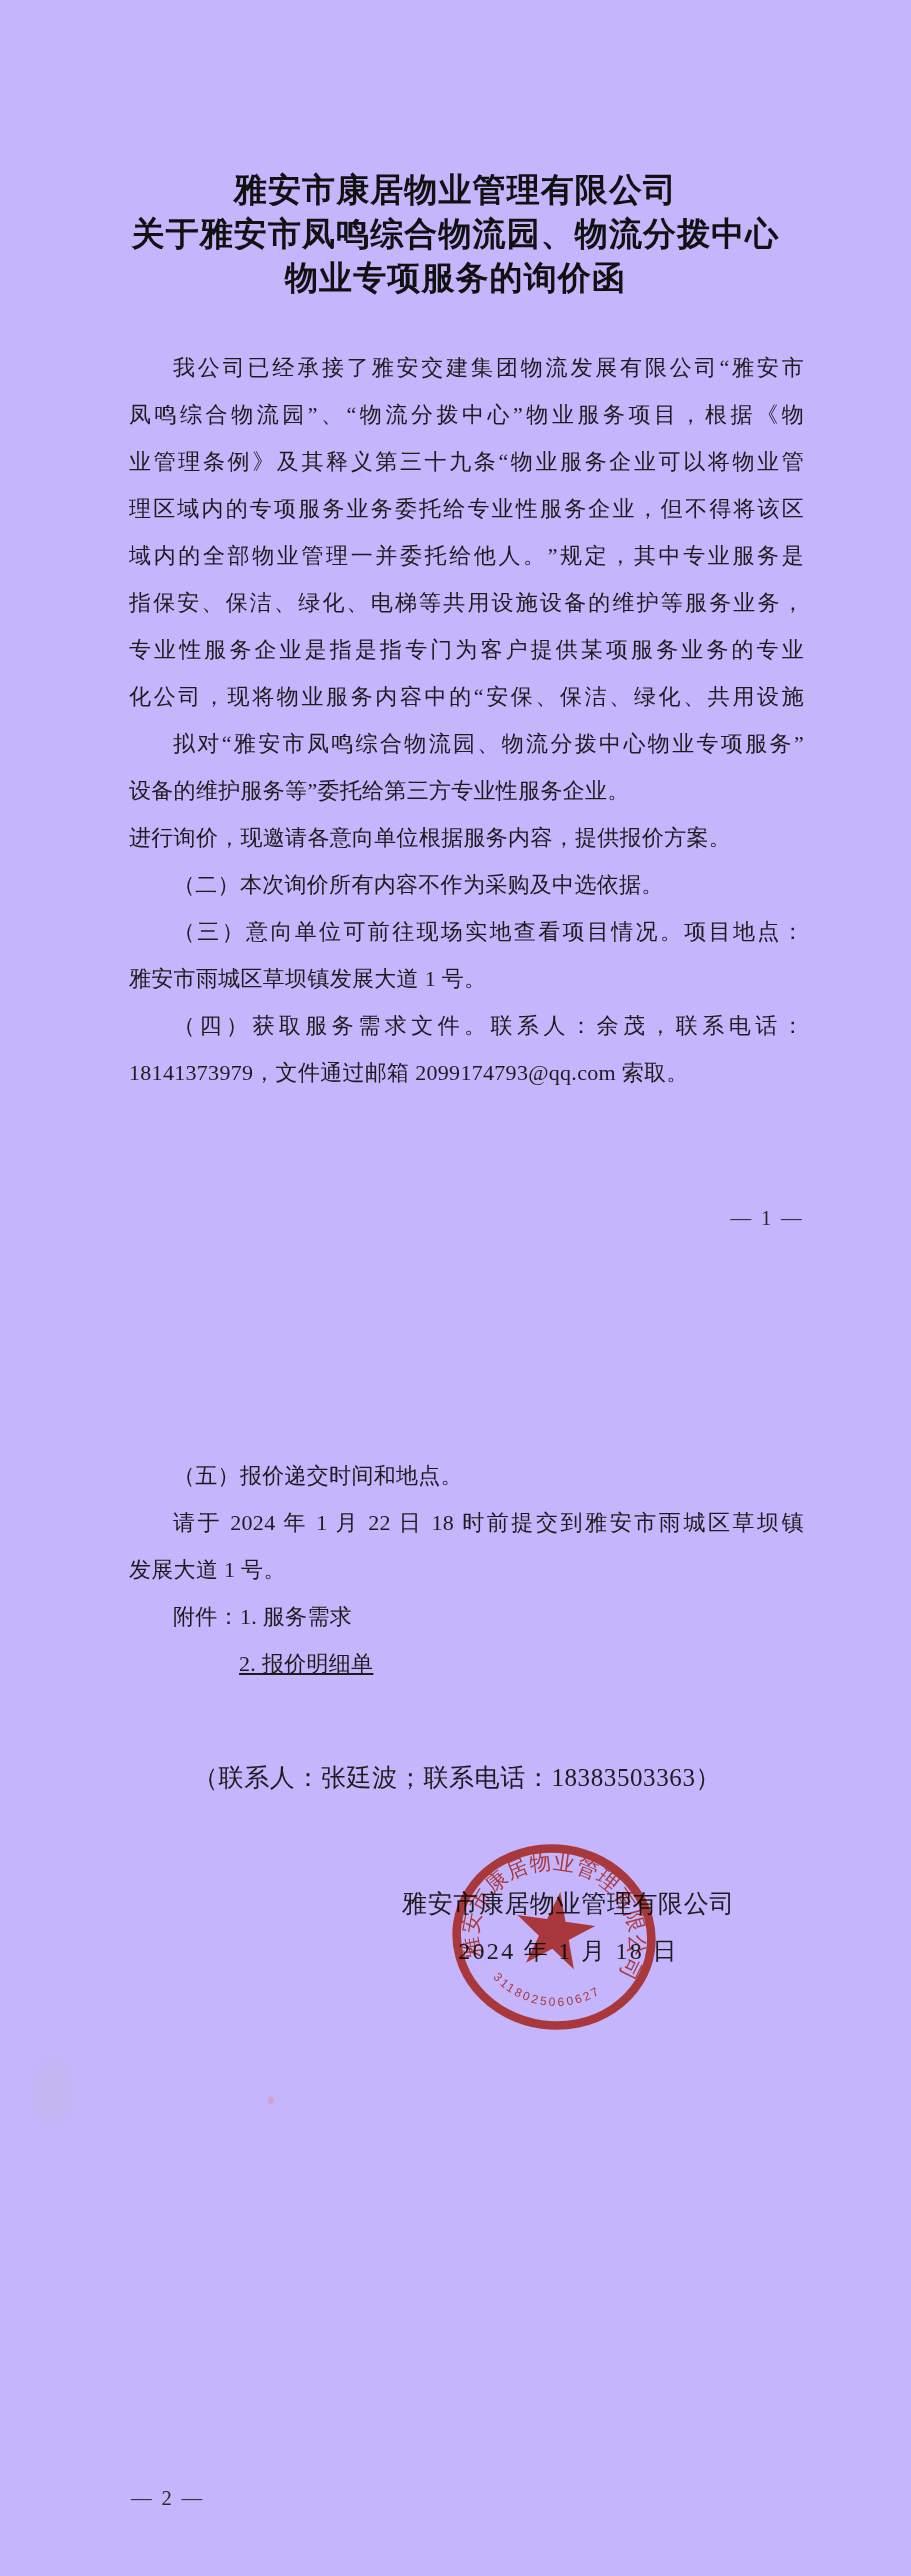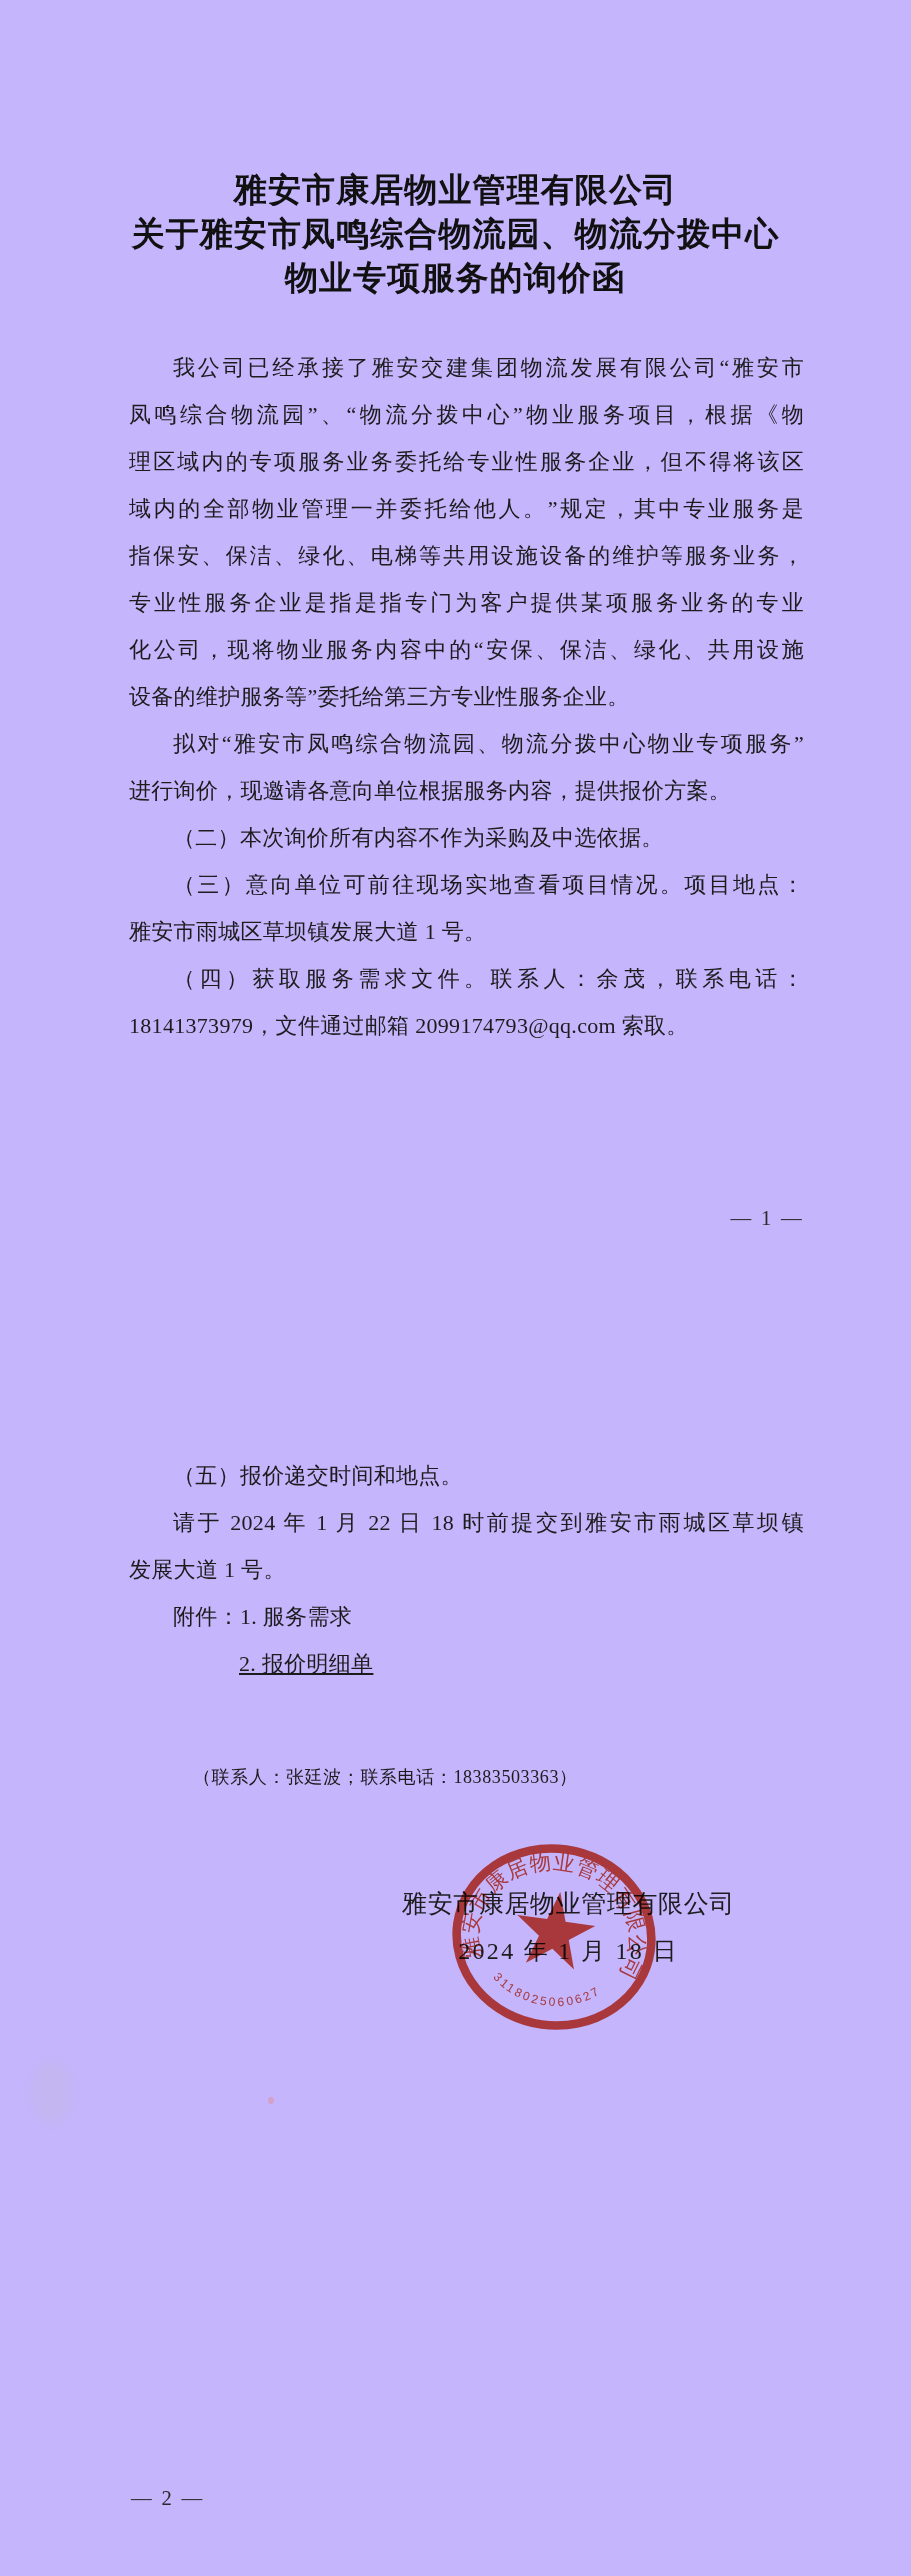--- a/index.html
+++ b/index.html
@@ -40,21 +40,21 @@
   .pagenum{
     position:absolute;
     font-size:20.7px;line-height:27.6px;
     color:#2a2a2a;letter-spacing:2.3px;
   }
   .pagenum1{top:1205px;right:107px;}
   .pagenum2{top:2485px;left:131px;}
   
   .contact-block{
     position:absolute;top:1754px;left:129px;width:675px;
-    font-size:18px;line-height:47px;letter-spacing:0.6px;
+    font-size:25px;line-height:47px;letter-spacing:0.6px;
   }
   .contact-block .inner{padding-left:64px;}
   
   .sig-block{
     position:absolute;top:1879px;left:396px;width:345px;
     text-align:center;
   }
   .sig-company{font-size:25px;line-height:49px;letter-spacing:0.6px;}
   .sig-date{font-size:24px;line-height:46px;letter-spacing:2.3px;}
   
@@ -81,27 +81,28 @@
 
   <div class="title-block">
     <div>雅安市康居物业管理有限公司</div>
     <div>关于雅安市凤鸣综合物流园、物流分拨中心</div>
     <div>物业专项服务的询价函</div>
   </div>
 
   <div class="text-block body1">
     <div class="ln ind fill">我公司已经承接了雅安交建集团物流发展有限公司“雅安市</div>
     <div class="ln fill">凤鸣综合物流园”、“物流分拨中心”物业服务项目，根据《物</div>
+    <div class="ln fill">业管理条例》及其释义第三十九条“物业服务企业可以将物业管</div>
     <div class="ln fill">理区域内的专项服务业务委托给专业性服务企业，但不得将该区</div>
     <div class="ln fill">域内的全部物业管理一并委托给他人。”规定，其中专业服务是</div>
     <div class="ln fill">指保安、保洁、绿化、电梯等共用设施设备的维护等服务业务，</div>
     <div class="ln fill">专业性服务企业是指是指专门为客户提供某项服务业务的专业</div>
     <div class="ln fill">化公司，现将物业服务内容中的“安保、保洁、绿化、共用设施</div>
+    <div class="ln ind fill">拟对“雅安市凤鸣综合物流园、物流分拨中心物业专项服务”</div>
     <div class="ln">设备的维护服务等”委托给第三方专业性服务企业。</div>
-    <div class="ln ind fill">拟对“雅安市凤鸣综合物流园、物流分拨中心物业专项服务”</div>
     <div class="ln">进行询价，现邀请各意向单位根据服务内容，提供报价方案。</div>
     <div class="ln ind">（二）本次询价所有内容不作为采购及中选依据。</div>
     <div class="ln ind fill">（三）意向单位可前往现场实地查看项目情况。项目地点：</div>
     <div class="ln">雅安市雨城区草坝镇发展大道 1 号。</div>
     <div class="ln ind fill">（四）获取服务需求文件。联系人：余茂，联系电话：</div>
     <div class="ln">18141373979，文件通过邮箱 2099174793@qq.com 索取。</div>
   </div>
 
   <div class="pagenum pagenum1">— 1 —</div>
 

